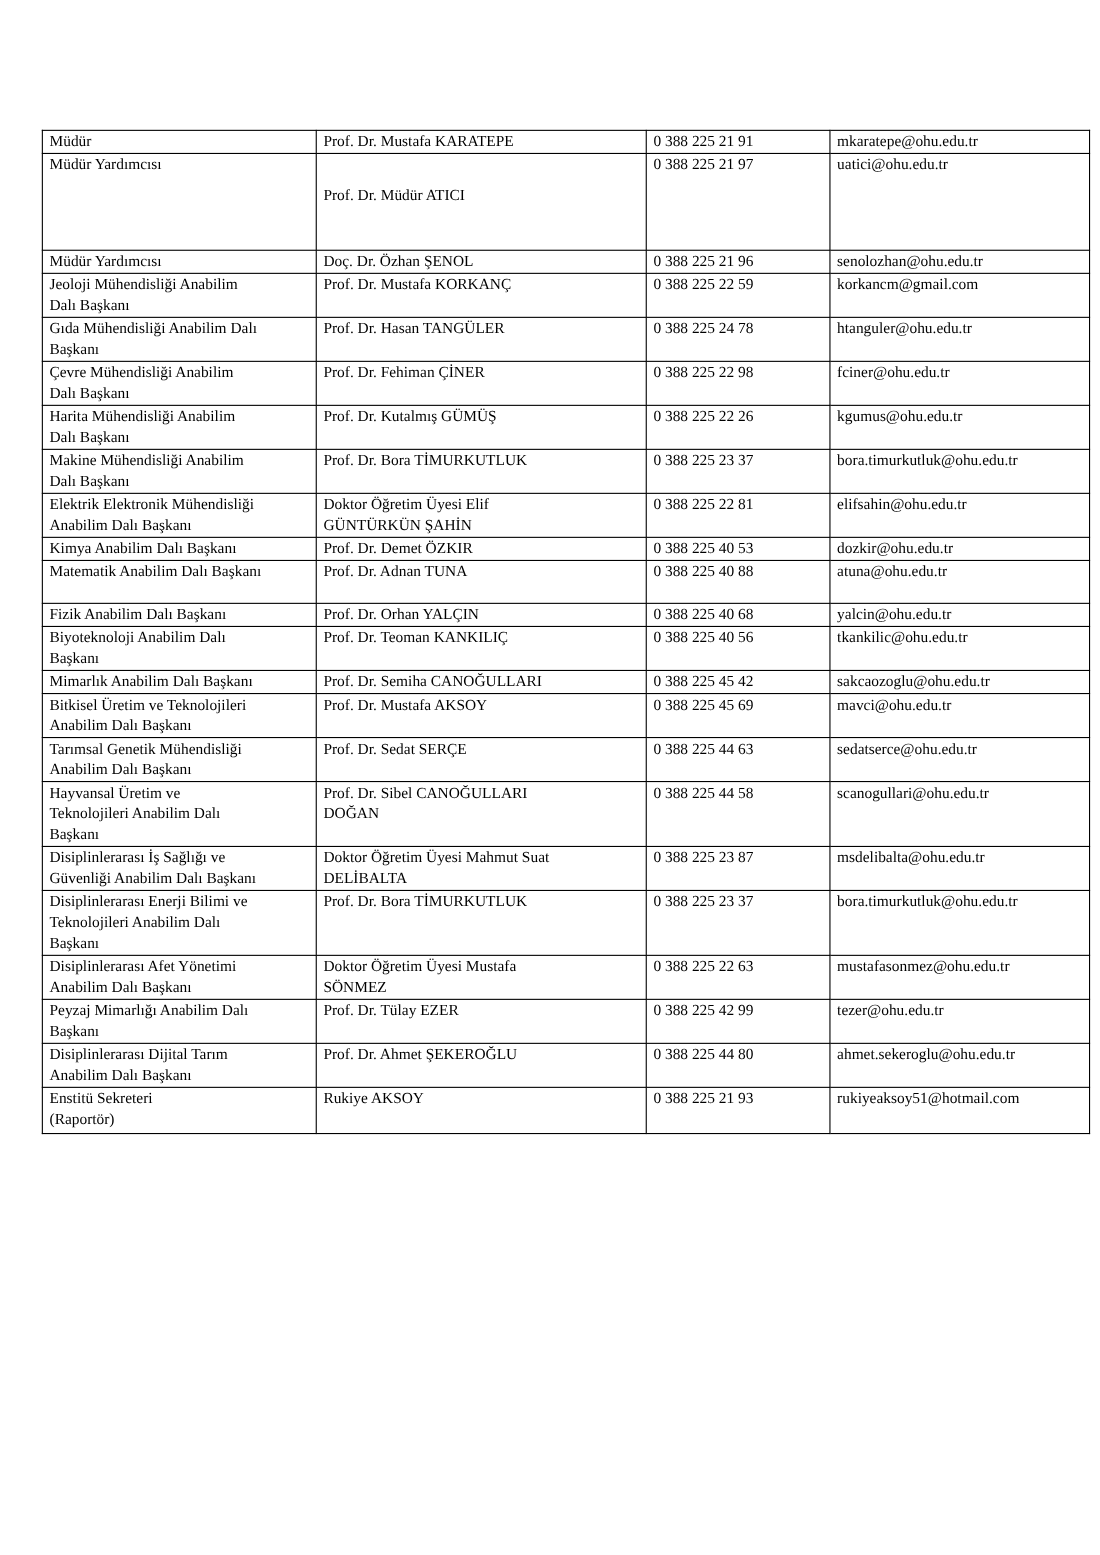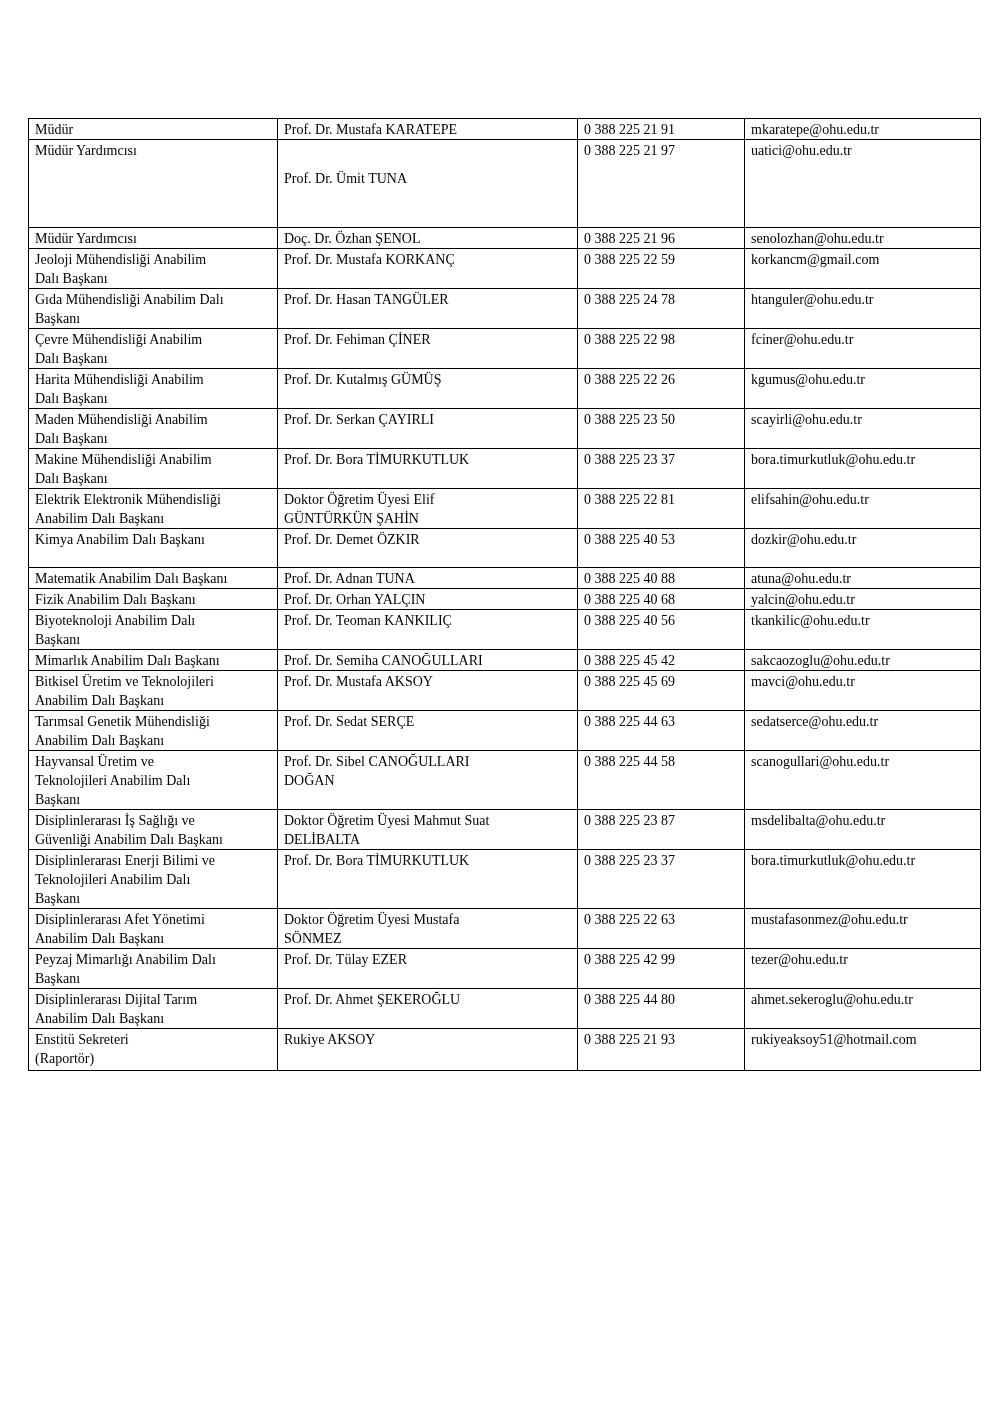--- a/index.html
+++ b/index.html
@@ -10,21 +10,21 @@
   .page {
     position: relative;
     width: 1000px;
     height: 1414px;
     background: #ffffff;
     font-family: "Liberation Serif", "DejaVu Serif", serif;
     color: #000000;
   }
   table.contacts {
     position: absolute;
-    left: 28px;
+    left: 38px;
     top: 118px;
     width: 952px;
     border-collapse: collapse;
     table-layout: fixed;
   }
   table.contacts td {
     border: 1px solid #000000;
     vertical-align: top;
     padding: 1px 6px 0 6px;
     font-size: 14px;
@@ -55,21 +55,21 @@
     </colgroup>
     <tbody id="contacts-body">
         <tr>
           <td class="c-title">Müdür</td>
           <td class="c-name">Prof. Dr. Mustafa KARATEPE</td>
           <td class="c-phone">0 388 225 21 91</td>
           <td class="c-email">mkaratepe@ohu.edu.tr</td>
         </tr>
         <tr>
           <td class="c-title">Müdür Yardımcısı</td>
-          <td class="c-name">Prof. Dr. Ümit TUNA</td>
+          <td class="c-name">Prof. Dr. Müdür ATICI</td>
           <td class="c-phone">0 388 225 21 97</td>
           <td class="c-email">uatici@ohu.edu.tr</td>
         </tr>
         <tr>
           <td class="c-title">Müdür Yardımcısı</td>
           <td class="c-name">Doç. Dr. Özhan ŞENOL</td>
           <td class="c-phone">0 388 225 21 96</td>
           <td class="c-email">senolozhan@ohu.edu.tr</td>
         </tr>
         <tr>
@@ -92,27 +92,20 @@
           <td class="c-name">Prof. Dr. Fehiman ÇİNER</td>
           <td class="c-phone">0 388 225 22 98</td>
           <td class="c-email">fciner@ohu.edu.tr</td>
         </tr>
         <tr>
           <td class="c-title">Harita Mühendisliği Anabilim
 Dalı Başkanı</td>
           <td class="c-name">Prof. Dr. Kutalmış GÜMÜŞ</td>
           <td class="c-phone">0 388 225 22 26</td>
           <td class="c-email">kgumus@ohu.edu.tr</td>
-        </tr>
-        <tr>
-          <td class="c-title">Maden Mühendisliği Anabilim
-Dalı Başkanı</td>
-          <td class="c-name">Prof. Dr. Serkan ÇAYIRLI</td>
-          <td class="c-phone">0 388 225 23 50</td>
-          <td class="c-email">scayirli@ohu.edu.tr</td>
         </tr>
         <tr>
           <td class="c-title">Makine Mühendisliği Anabilim
 Dalı Başkanı</td>
           <td class="c-name">Prof. Dr. Bora TİMURKUTLUK</td>
           <td class="c-phone">0 388 225 23 37</td>
           <td class="c-email">bora.timurkutluk@ohu.edu.tr</td>
         </tr>
         <tr>
           <td class="c-title">Elektrik Elektronik Mühendisliği

